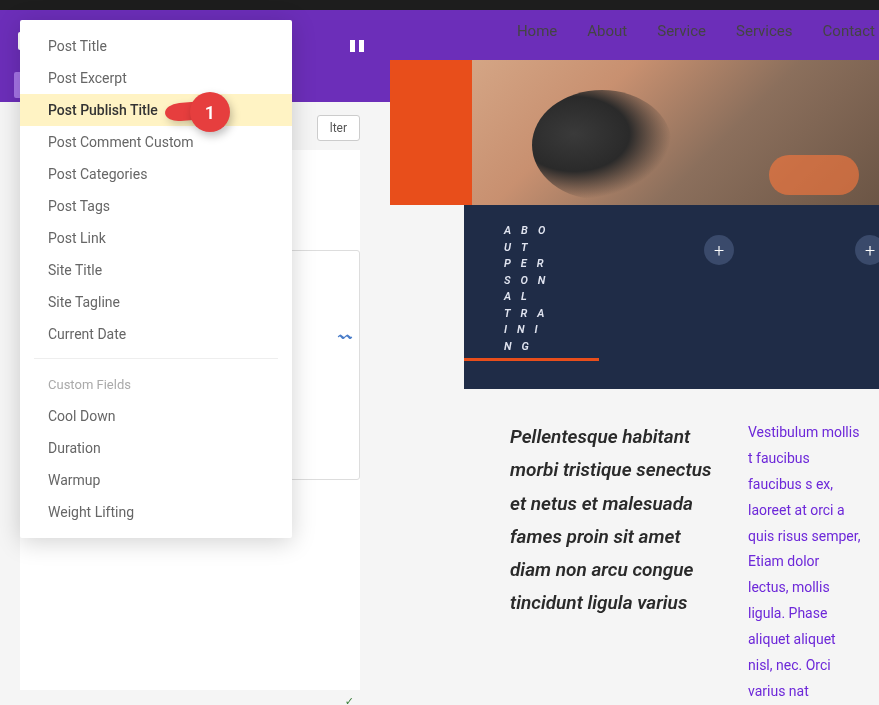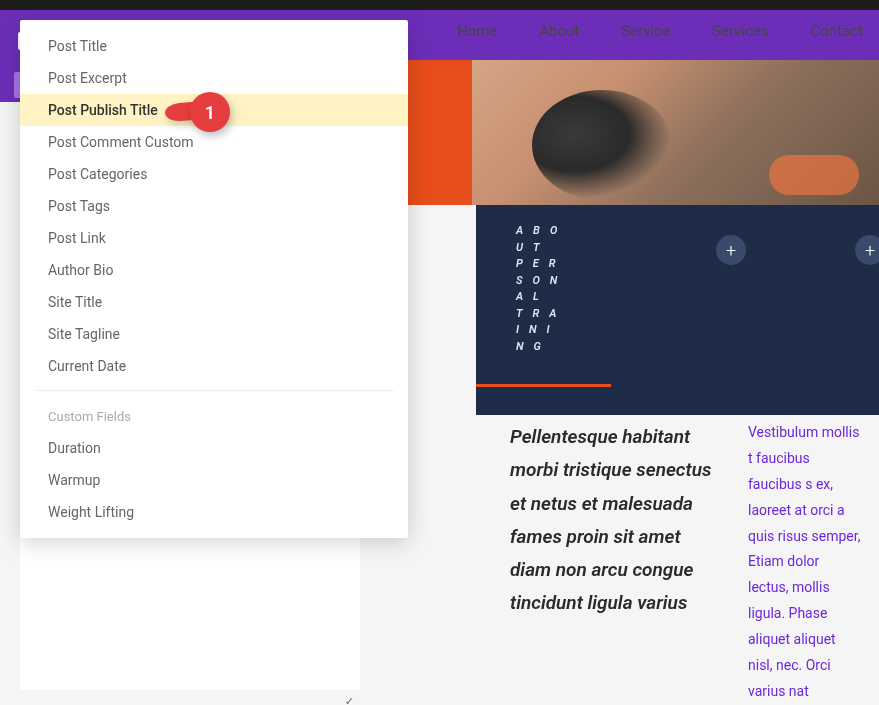--- a/index.html
+++ b/index.html
@@ -9,44 +9,44 @@
 
 .purple-bar { background: #6c2eb9; height: 92px; width: 100%; position: absolute; top: 10px; left: 0; z-index: 1; }
 .purple-bar-left { position: absolute; left: 0; top: 0; width: 390px; height: 100%; }
 .purple-icon1 { position: absolute; left: 18px; top: 22px; width: 18px; height: 18px; border: 2px solid #fff; border-radius: 2px; }
 .purple-icon2 { position: absolute; left: 350px; top: 30px; width: 14px; height: 12px; background: linear-gradient(to right, #fff 33%, transparent 33%, transparent 66%, #fff 66%); }
 .purple-btn { position: absolute; left: 14px; top: 62px; width: 26px; height: 26px; background: #a574e6; border-radius: 2px; }
 
 .filter-row { position: absolute; left: 20px; top: 115px; width: 340px; height: 28px; z-index: 2; }
 .filter-btn { position: absolute; right: 0; top: 0; padding: 5px 12px; background: #fff; border: 1px solid #ccc; border-radius: 3px; font-size: 12px; color: #555; }
 
-.nav-menu { position: absolute; right: 0; top: 22px; display: flex; gap: 42px; padding-right: 16px; z-index: 3; }
+.nav-menu { position: absolute; right: 0; top: 22px; display: flex; gap: 30px; padding-right: 4px; z-index: 3; }
 .nav-item { font-size: 15px; color: #444; text-decoration: none; }
 
-.dropdown { position: absolute; left: 20px; top: 20px; width: 388px; background: #fff; border-radius: 2px; box-shadow: 0 4px 24px rgba(0,0,0,0.18); z-index: 10; padding: 10px 0; }
+.dropdown { position: absolute; left: 20px; top: 20px; width: 272px; background: #fff; border-radius: 2px; box-shadow: 0 4px 24px rgba(0,0,0,0.18); z-index: 10; padding: 10px 0; }
 .dropdown-item { padding: 8px 28px; font-size: 14px; color: #666; cursor: pointer; }
 .dropdown-item.highlighted { background: #fff3c4; color: #333; font-weight: 500; }
 .dropdown-divider { height: 1px; background: #eee; margin: 8px 14px; }
 .dropdown-header { padding: 10px 28px 8px; font-size: 13px; color: #aaa; }
 
 .callout { position: absolute; left: 190px; top: 92px; width: 40px; height: 40px; background: #e63e3e; border-radius: 50%; display: flex; align-items: center; justify-content: center; color: #fff; font-size: 18px; font-weight: 600; z-index: 12; box-shadow: 2px 4px 8px rgba(0,0,0,0.25); }
 .callout-tail { position: absolute; left: 165px; top: 103px; width: 30px; height: 18px; background: #e63e3e; border-radius: 50% 0 0 50%; z-index: 11; transform: rotate(-5deg); box-shadow: 2px 4px 8px rgba(0,0,0,0.2); }
 
 .editor-area { position: absolute; left: 20px; top: 150px; width: 340px; height: 540px; background: #fff; z-index: 0; }
 .editor-box { position: absolute; left: 0; top: 100px; width: 100%; height: 230px; border: 1px solid #ddd; border-radius: 3px; }
 .editor-squiggle { position: absolute; right: 8px; top: 175px; color: #4a7dc9; font-size: 14px; }
 .editor-tick { position: absolute; right: 6px; color: #3a7d3a; font-size: 11px; }
 .et1 { top: 545px; }
 
 .hero-left { position: absolute; left: 390px; top: 60px; width: 82px; height: 145px; background: #e84e1b; z-index: 2; }
 .hero-img { position: absolute; left: 472px; top: 60px; right: 0; height: 145px; background: linear-gradient(135deg, #d4a585 0%, #c89070 30%, #8b6f5c 60%, #6b5545 100%); z-index: 2; overflow: hidden; }
 .hero-img::before { content: ""; position: absolute; left: 60px; top: 30px; width: 140px; height: 110px; background: radial-gradient(ellipse at 30% 40%, #3a3a3a 0%, #2a2a2a 40%, transparent 70%); border-radius: 50%; }
 .hero-img::after { content: ""; position: absolute; right: 20px; bottom: 10px; width: 90px; height: 40px; background: rgba(255,120,60,0.6); border-radius: 40px; }
 
-.dark-section { position: absolute; left: 476px; top: 205px; right: 0; height: 210px; background: #1f2c47; z-index: 2; padding-left: 8px; }
+.dark-section { position: absolute; left: 464px; top: 205px; right: 0; height: 184px; background: #1f2c47; z-index: 2; padding-left: 8px; }
 .vertical-text { position: absolute; left: 40px; top: 18px; color: #e0e4f0; font-size: 11px; letter-spacing: 10px; font-style: italic; font-weight: 600; line-height: 1.5; width: 60px; word-break: break-all; }
 .orange-line { position: absolute; left: 0; bottom: 28px; width: 135px; height: 3px; background: #e84e1b; }
 .plus-btn { position: absolute; top: 30px; width: 30px; height: 30px; background: #3a4a6b; border-radius: 50%; display: flex; align-items: center; justify-content: center; color: #fff; font-size: 18px; font-weight: 300; cursor: pointer; }
 .plus1 { left: 240px; }
 .plus2 { right: -6px; }
 
 .content-row { position: absolute; left: 472px; top: 420px; right: 16px; display: flex; gap: 28px; z-index: 2; padding-left: 38px; }
 .content-left { flex: 0 0 210px; font-size: 19px; font-style: italic; font-weight: 600; color: #2a2a2a; line-height: 1.75; }
 .content-right { flex: 1; font-size: 14px; color: #6d28d9; line-height: 1.85; }
 </style>
@@ -83,26 +83,26 @@
 </div>
 
 <div class="dropdown">
   <div class="dropdown-item">Post Title</div>
   <div class="dropdown-item">Post Excerpt</div>
   <div class="dropdown-item highlighted">Post Publish Title</div>
   <div class="dropdown-item">Post Comment Custom</div>
   <div class="dropdown-item">Post Categories</div>
   <div class="dropdown-item">Post Tags</div>
   <div class="dropdown-item">Post Link</div>
-  <div class="dropdown-item">Author Bio</div>
   <div class="dropdown-item">Site Title</div>
   <div class="dropdown-item">Site Tagline</div>
   <div class="dropdown-item">Current Date</div>
   <div class="dropdown-divider"></div>
   <div class="dropdown-header">Custom Fields</div>
+  <div class="dropdown-item">Cool Down</div>
   <div class="dropdown-item">Duration</div>
   <div class="dropdown-item">Warmup</div>
   <div class="dropdown-item">Weight Lifting</div>
 </div>
 
 <div class="callout-tail"></div>
 <div class="callout">1</div>
 
 <div class="hero-left"></div>
 <div class="hero-img"></div>

